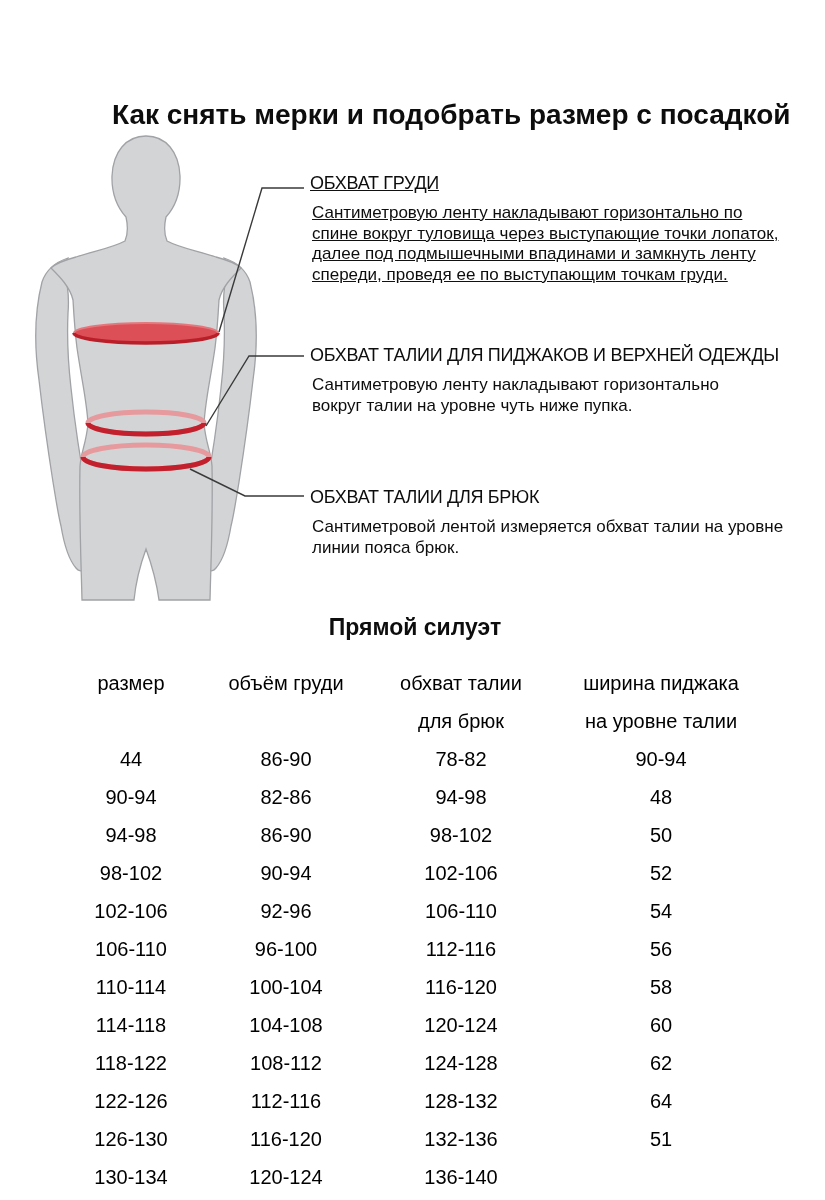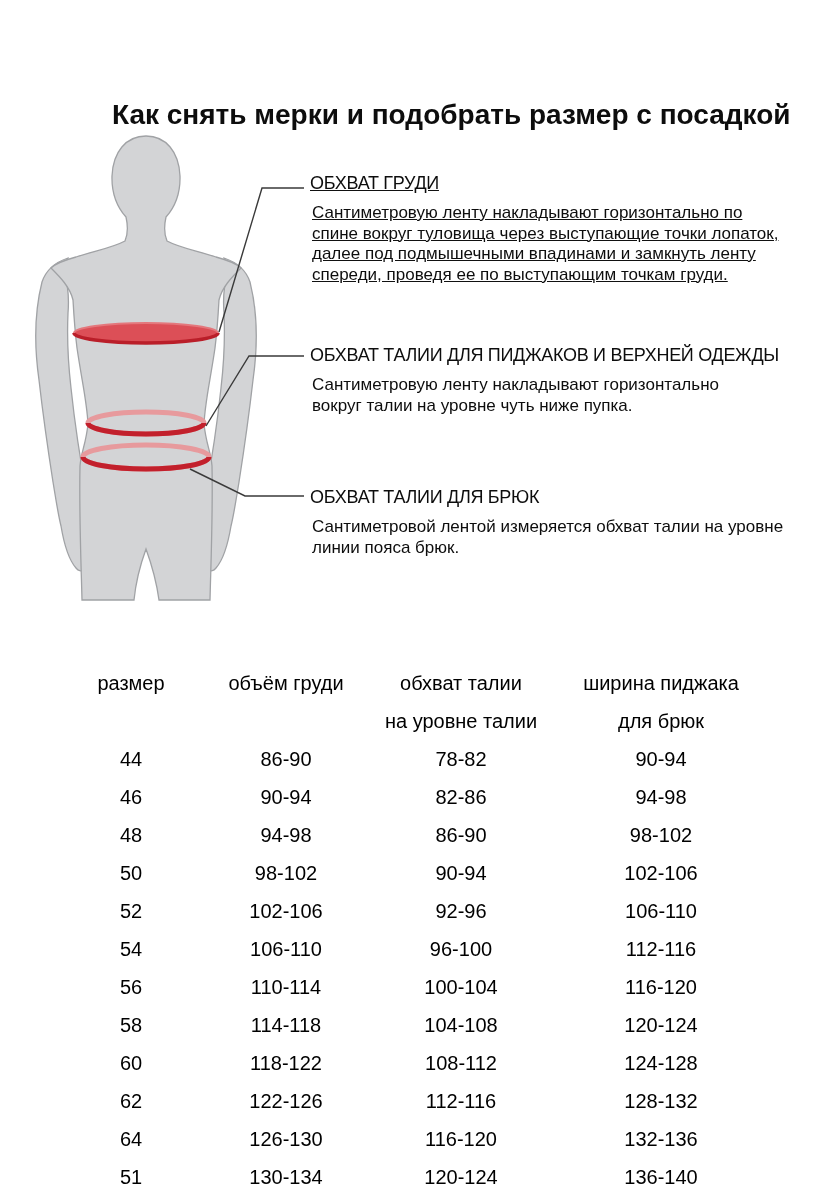--- a/index.html
+++ b/index.html
@@ -142,39 +142,39 @@
     <p>Сантиметровой лентой измеряется обхват талии на уровне
 линии пояса брюк.</p>
   </div>
 
   <div class="annotation sec-jacket">
     <h2>ОБХВАТ ТАЛИИ ДЛЯ ПИДЖАКОВ И ВЕРХНЕЙ ОДЕЖДЫ</h2>
     <p>Сантиметровую  ленту накладывают горизонтально
 вокруг талии на уровне чуть ниже пупка.</p>
   </div>
 
+  <div class="table-title">Прямой силуэт</div>
 
   <div class="size-grid">
 
     <div class="cell">размер</div>
     <div class="cell">объём груди</div>
     <div class="cell">обхват талии</div>
     <div class="cell">ширина пиджака</div>
 
     <div class="cell"></div>
     <div class="cell"></div>
+    <div class="cell">для брюк</div>
     <div class="cell">на уровне талии</div>
-    <div class="cell">для брюк</div>
 
     <div class="cell">44</div>
     <div class="cell">86-90</div>
     <div class="cell">78-82</div>
     <div class="cell">90-94</div>
 
-    <div class="cell">46</div>
     <div class="cell">90-94</div>
     <div class="cell">82-86</div>
     <div class="cell">94-98</div>
 
     <div class="cell">48</div>
     <div class="cell">94-98</div>
     <div class="cell">86-90</div>
     <div class="cell">98-102</div>
 
     <div class="cell">50</div>

